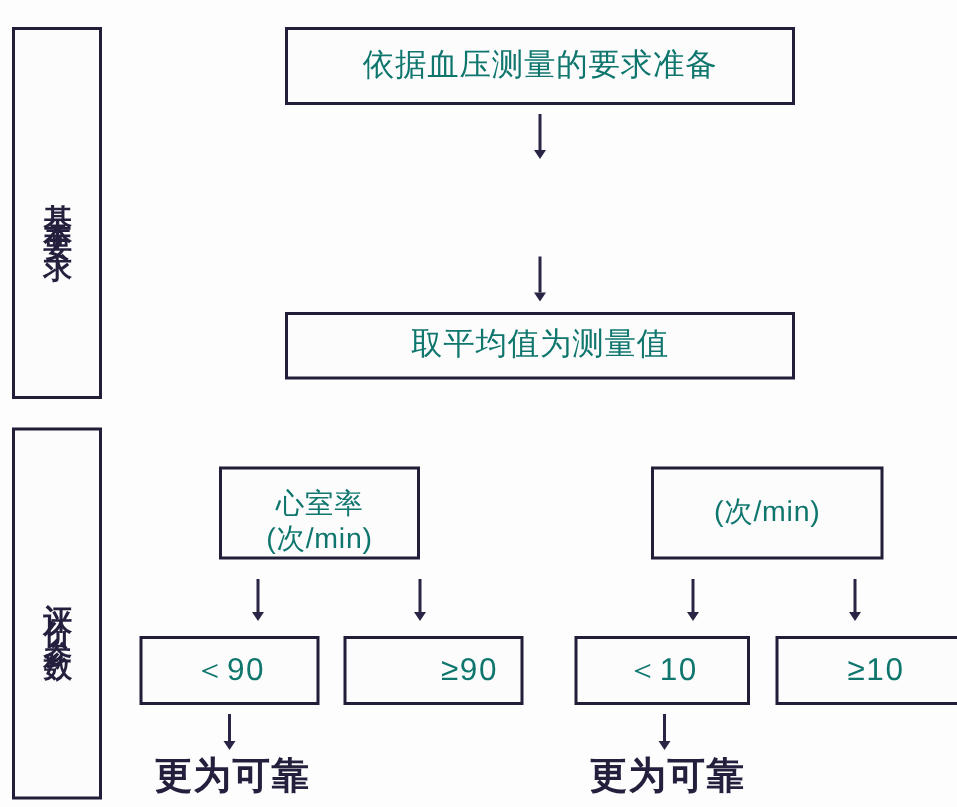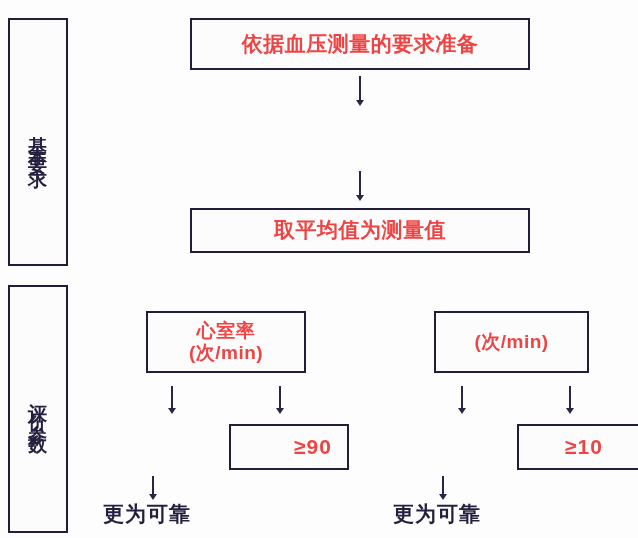--- a/index.html
+++ b/index.html
@@ -26,22 +26,22 @@
   .node {
     position: absolute;
     box-sizing: border-box;
     border: 2.5px solid #221d38;
     background: #fcfcfd;
     display: flex;
     align-items: center;
     justify-content: center;
     text-align: center;
     line-height: 1.18;
-    color: #ef4444;
-    font-weight: 700;
+    color: #0f766e;
+    font-weight: 400;
     letter-spacing: 0.5px;
   }
 
   
   .side-label {
     position: absolute;
     box-sizing: border-box;
     border: 2.5px solid #221d38;
     background: #fcfcfd;
     display: flex;
@@ -76,21 +76,21 @@
     left: 3px;
     width: 0; height: 0;
     border-left: 4px solid transparent;
     border-right: 4px solid transparent;
     border-top: 6px solid #2a2445;
   }
 
   
   .caption {
     position: absolute;
-    font-size: 21px;
+    font-size: 25px;
     font-weight: 700;
     color: #241f3d;
     letter-spacing: 1px;
     white-space: nowrap;
   }
 
   
   .box-main { font-size: 21px; }
   .box-param { font-size: 19px; }
   .box-value { font-size: 21px; letter-spacing: 1px; }
@@ -123,34 +123,37 @@
   </div>
 
   <div class="node box-main" style="left:190px; top:208px; width:340px; height:45px;">
     <span>取平均值为测量值</span>
   </div>
 
   <div class="side-label" style="left:8px; top:285px; width:60px; height:248px;">
     <span class="vtext">评价参数</span>
   </div>
 
-  <div class="node box-param two-line" style="left:146px; top:311px; width:160px; height:62px;">
+  <div class="node box-param two-line" style="left:146px; top:311px; width:134px; height:62px;justify-content:flex-end;">
     <span class="l1">心室率</span>
     <span class="l2">(次/min)</span>
   </div>
 
   <div class="arrow" style="left:165px; top:386px; height:28px;">
     <div class="shaft" style="height:22px;"></div>
     <div class="head" style="top:22px;"></div>
   </div>
   <div class="arrow" style="left:273px; top:386px; height:28px;">
     <div class="shaft" style="height:22px;"></div>
     <div class="head" style="top:22px;"></div>
   </div>
 
+  <div class="node box-value" style="left:93px; top:424px; width:120px; height:46px;">
+    <span>＜90</span>
+  </div>
   <div class="node box-value" style="left:229px; top:424px; width:120px; height:46px;padding-left:48px;">
     <span>≥90</span>
   </div>
 
   <div class="arrow" style="left:146px; top:476px; height:24px;">
     <div class="shaft" style="height:18px;"></div>
     <div class="head" style="top:18px;"></div>
   </div>
   <div class="caption" style="left:103px; top:500px;">
     <span>更为可靠</span>
@@ -162,20 +165,23 @@
 
   <div class="arrow" style="left:455px; top:386px; height:28px;">
     <div class="shaft" style="height:22px;"></div>
     <div class="head" style="top:22px;"></div>
   </div>
   <div class="arrow" style="left:563px; top:386px; height:28px;">
     <div class="shaft" style="height:22px;"></div>
     <div class="head" style="top:22px;"></div>
   </div>
 
+  <div class="node box-value" style="left:383px; top:424px; width:117px; height:46px;">
+    <span>＜10</span>
+  </div>
   <div class="node box-value" style="left:517px; top:424px; width:134px; height:46px;">
     <span>≥10</span>
   </div>
 
   <div class="arrow" style="left:436px; top:476px; height:24px;">
     <div class="shaft" style="height:18px;"></div>
     <div class="head" style="top:18px;"></div>
   </div>
   <div class="caption" style="left:393px; top:500px;">
     <span>更为可靠</span>

